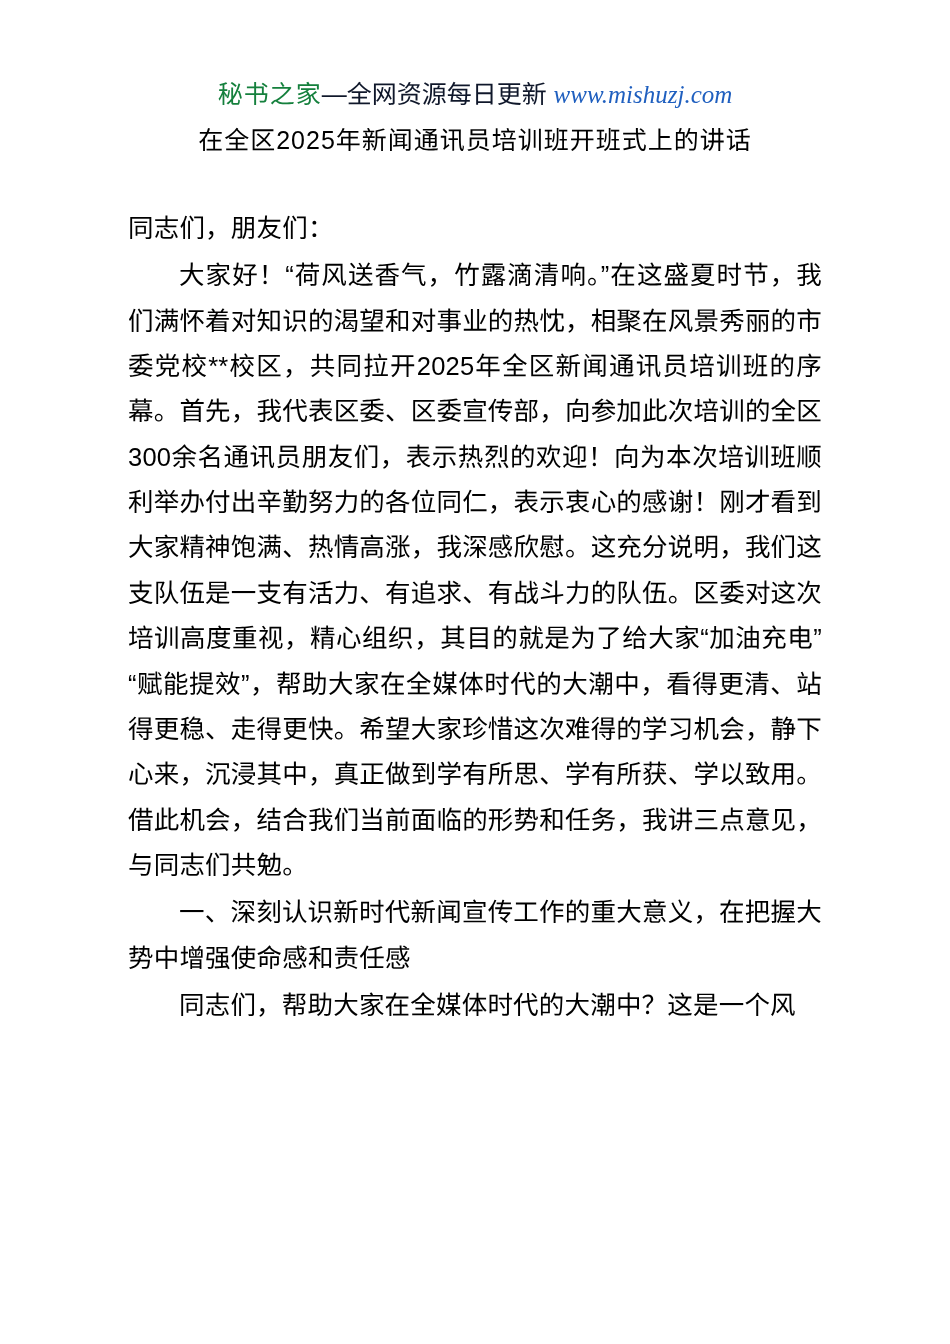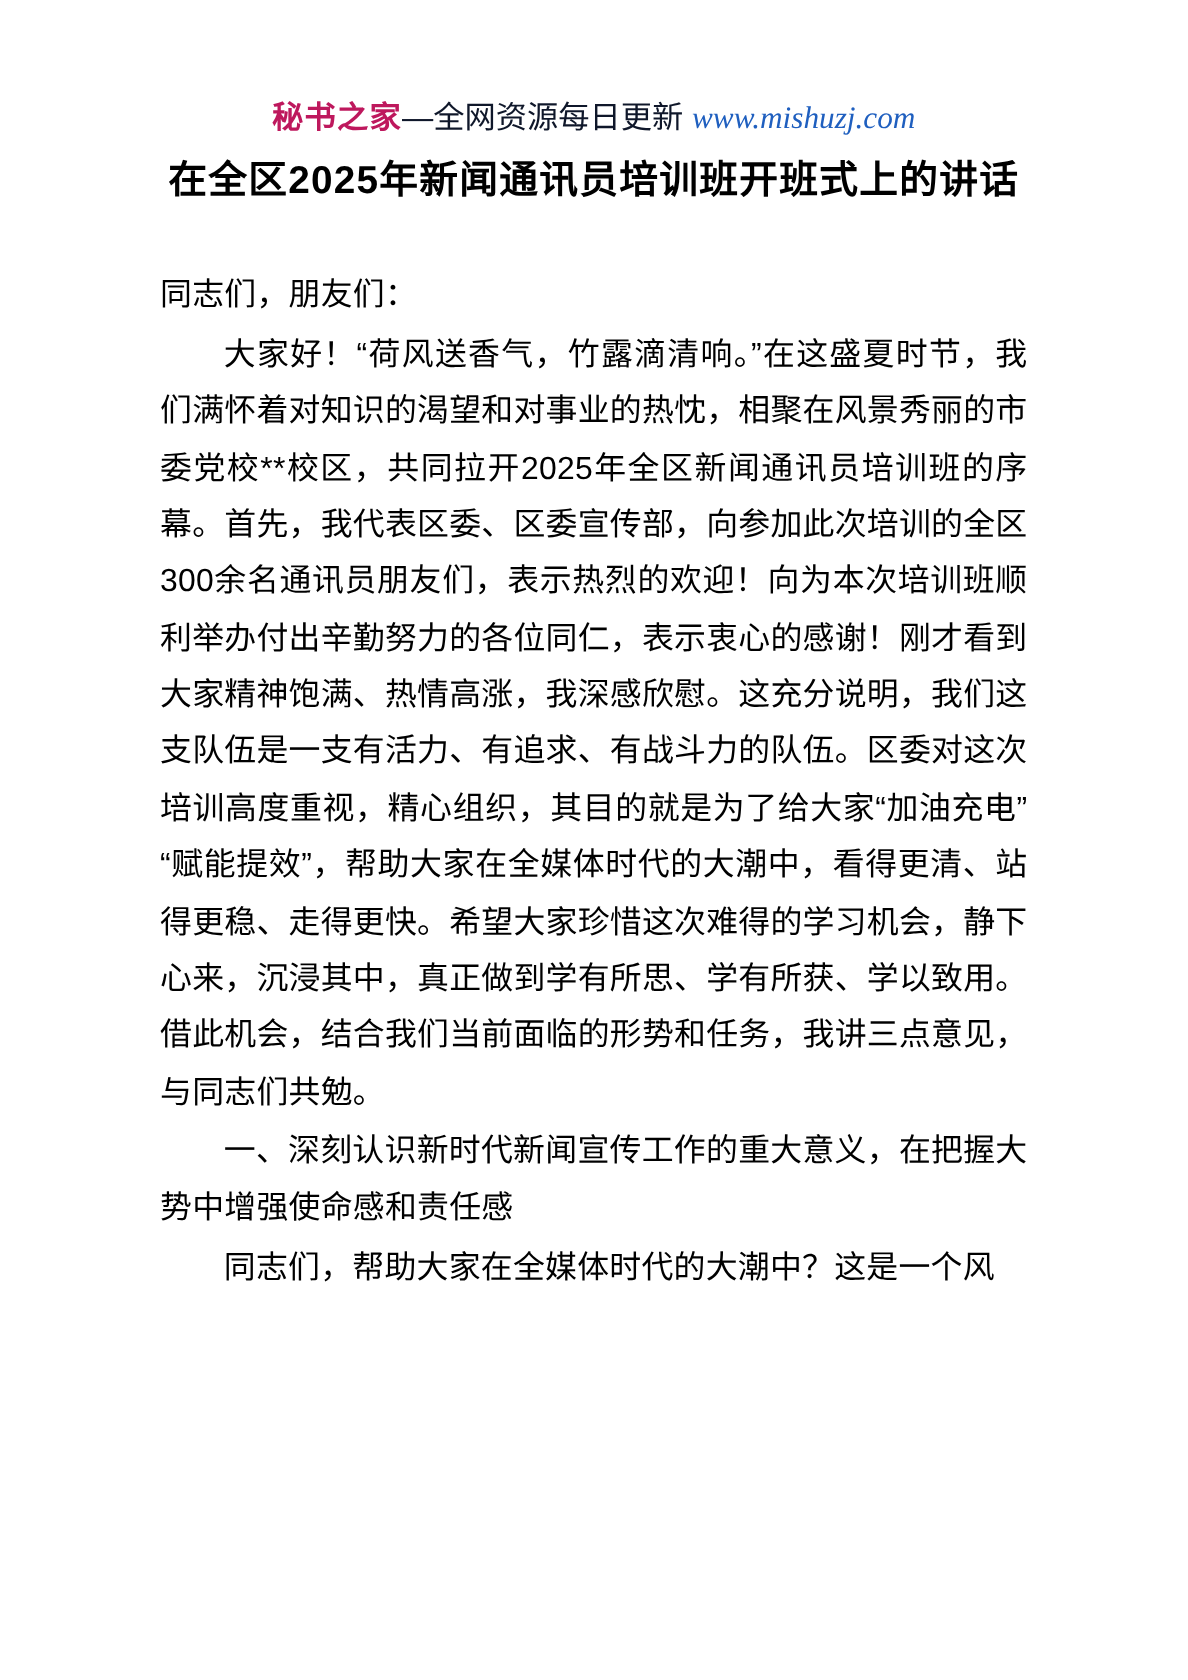--- a/index.html
+++ b/index.html
@@ -25,37 +25,37 @@
   }
   .banner {
     text-align: center;
     font-size: 25px;
     line-height: 1.3;
     margin: 18px 0 6px 0;
     white-space: nowrap;
     font-family: "Liberation Sans", "DejaVu Sans", sans-serif;
   }
   .banner .brand {
-    color: #be185d;
-    font-weight: bold;
+    color: #15803d;
+    font-weight: normal;
     letter-spacing: 1px;
   }
   .banner .tagline {
     color: #0f172a;
     font-weight: normal;
   }
   .banner .site {
     color: #1f5fbf;
     font-family: "Liberation Serif", "DejaVu Serif", serif;
     font-style: italic;
   }
   .doc-title {
     text-align: center;
-    font-size: 31px;
-    font-weight: bold;
+    font-size: 25px;
+    font-weight: normal;
     line-height: 1.45;
     letter-spacing: 1px;
     margin: 10px 0 0 0;
     font-family: "Liberation Sans", "DejaVu Sans", sans-serif;
   }
   .body-text {
     margin-top: 48px;
   }
   p.para {
     font-size: 25.5px;

